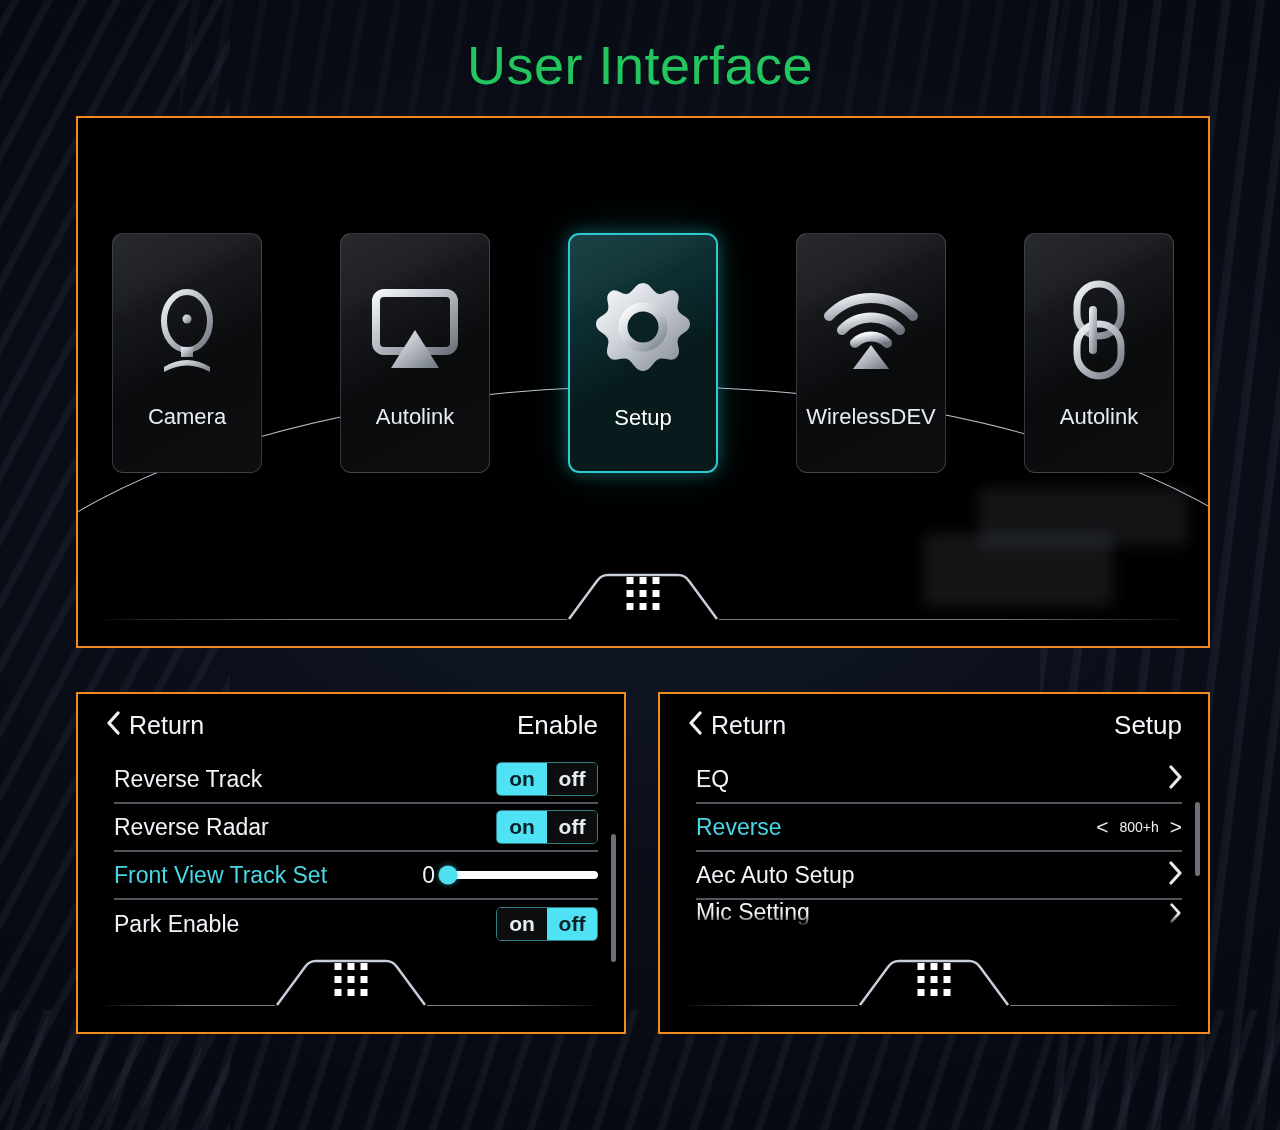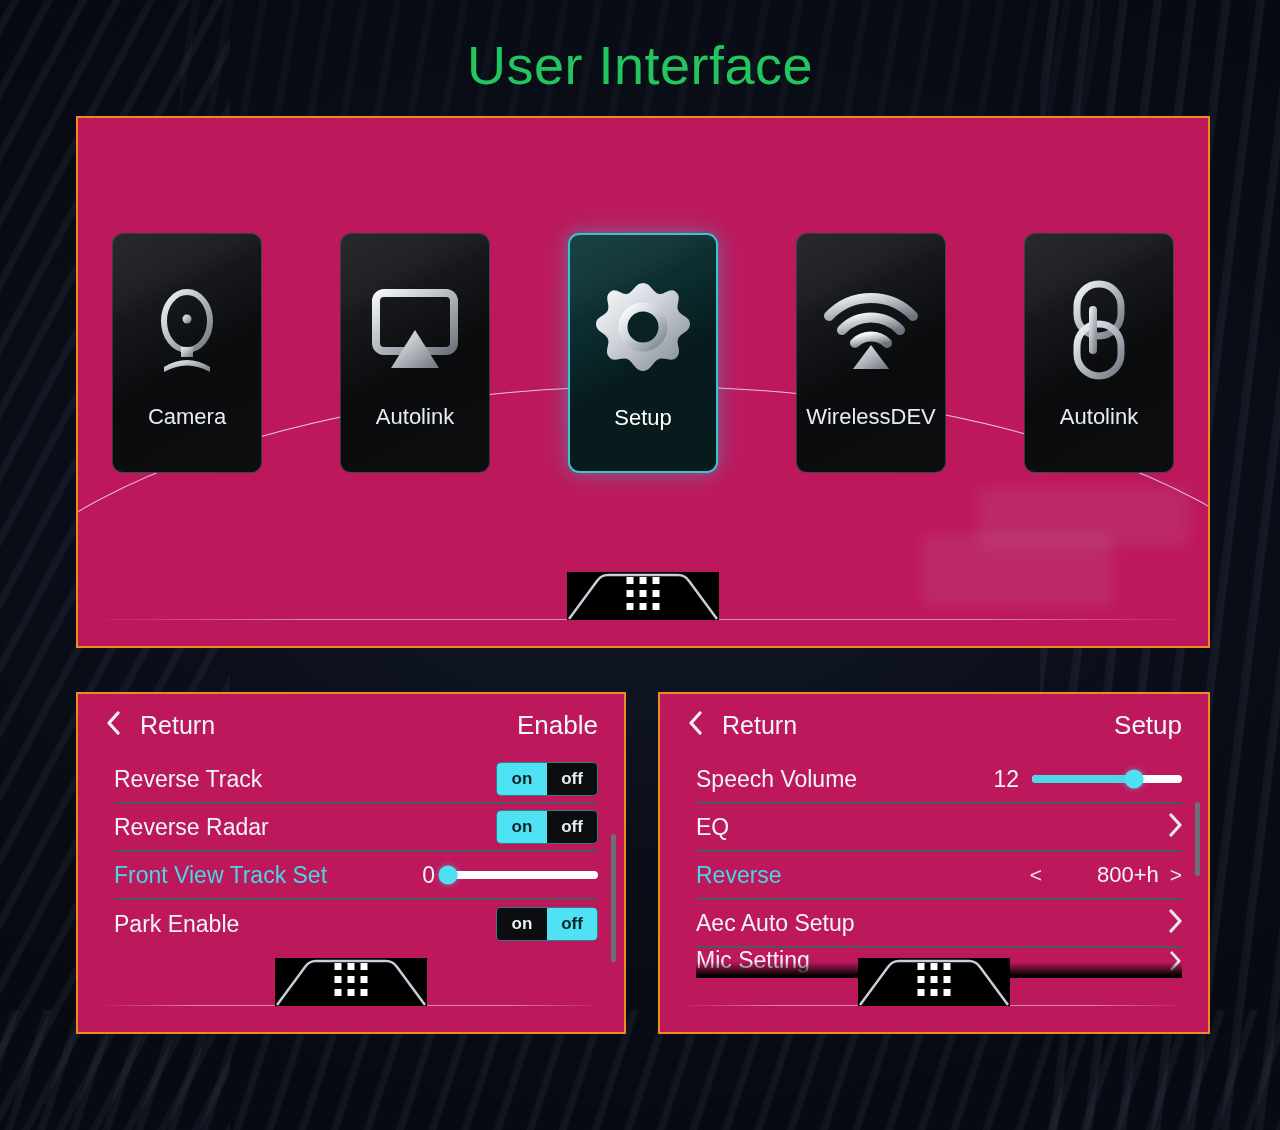--- a/index.html
+++ b/index.html
@@ -74,21 +74,21 @@
     text-align:center;
     font-size:54px; font-weight:400; color:#22c55e;
     letter-spacing:0.5px;
     z-index:5;
   }
 
   
   .panel {
     position:absolute;
     border:2px solid #f08a1e;
-    background:#be185d;
+    background:#000000;
     overflow:hidden;
     z-index:4;
   }
 
   
   #main-panel { left:76px; top:116px; width:1134px; height:532px; }
 
   #arc {
     position:absolute; left:-140px; bottom:-360px;
     width:1420px; height:620px;
@@ -173,21 +173,21 @@
 
   
   #left-panel  { left:76px;  top:692px; width:550px; height:342px; }
   #right-panel { left:658px; top:692px; width:552px; height:342px; }
 
   .set-head {
     position:relative; height:62px;
     display:flex; align-items:center; justify-content:space-between;
     padding:0 26px 0 28px;
   }
-  .return-btn { display:flex; align-items:center; gap:20px; }
+  .return-btn { display:flex; align-items:center; gap:9px; }
   .return-chev { display:block; }
   .return-text { font-size:25px; color:#f0f3f8; }
   .screen-title { font-size:26px; color:#f3f6fa; }
 
   .rows { position:relative; padding:0 26px 0 36px; }
   .row {
     position:relative;
     height:48px;
     display:flex; align-items:center; justify-content:space-between;
     border-bottom:2px solid #51565e;
@@ -197,21 +197,21 @@
   .row.active .row-label { color:#4ad6e4; }
   .row-right { display:flex; align-items:center; gap:10px; }
 
   
   .toggle {
     display:flex; width:102px; height:34px;
     border:1px solid #2f7d86; border-radius:5px; overflow:hidden;
   }
   .toggle span {
     flex:1; display:flex; align-items:center; justify-content:center;
-    font-size:17px; font-weight:700;
+    font-size:21px; font-weight:700;
   }
   .toggle span.seg-off-state { background:#0b0d0f; color:#e9edf2; }
   .toggle span.seg-on-state  { background:#4fe2f4; color:#0a2226; }
 
   
   .slider-wrap { display:flex; align-items:center; gap:13px; }
   .slider-val { font-size:23px; color:#f0f3f8; min-width:26px; text-align:right; }
   .slider {
     position:relative; width:150px; height:8px;
     border-radius:4px; background:#ffffff;
@@ -225,21 +225,21 @@
     width:19px; height:19px; border-radius:50%;
     background:#4fe0f2;
     transform:translate(-50%,-50%);
     box-shadow:0 0 6px rgba(79,224,242,0.5);
   }
 
   
   .chev-right { display:block; }
   .stepper { display:flex; align-items:center; gap:11px; }
   .stepper .arrow { font-size:21px; color:#e6eaf0; }
-  .stepper .val { font-size:22px; color:#f0f3f8;margin-left:44px; }
+  .stepper .val { font-size:14px; color:#f0f3f8; }
 
   
   .scrollbar {
     position:absolute; width:5px; border-radius:3px;
     background:#6b7078;
   }
   #left-scrollbar  { right:8px; top:140px;  height:128px; }
   #right-scrollbar { right:8px; top:108px;  height:74px;  }
 
   
@@ -486,32 +486,20 @@
           <path d="M12 2 L3 12 L12 22" fill="none" stroke="#f0f3f8" stroke-width="3.2" stroke-linecap="round" stroke-linejoin="round"></path>
         </svg>
       </span>
       <span class="return-text">Return</span>
     </div>
     <div class="screen-title">Setup</div>
   </div>
 
   <div class="rows">
 
-    <div class="row">
-      <span class="row-label">Speech Volume</span>
-      <div class="row-right">
-        <div class="slider-wrap">
-          <span class="slider-val">12</span>
-          <div class="slider">
-            <div class="fill" style="width:68%"></div>
-            <div class="knob" style="left:68%"></div>
-          </div>
-        </div>
-      </div>
-    </div>
 
     <div class="row">
       <span class="row-label">EQ</span>
       <div class="row-right">
         <span class="chev-right">
           <svg width="14" height="24" viewBox="0 0 14 24">
             <path d="M3 2 L12 12 L3 22" fill="none" stroke="#e6eaf0" stroke-width="3.2" stroke-linecap="round" stroke-linejoin="round"></path>
           </svg>
         </span>
       </div>

